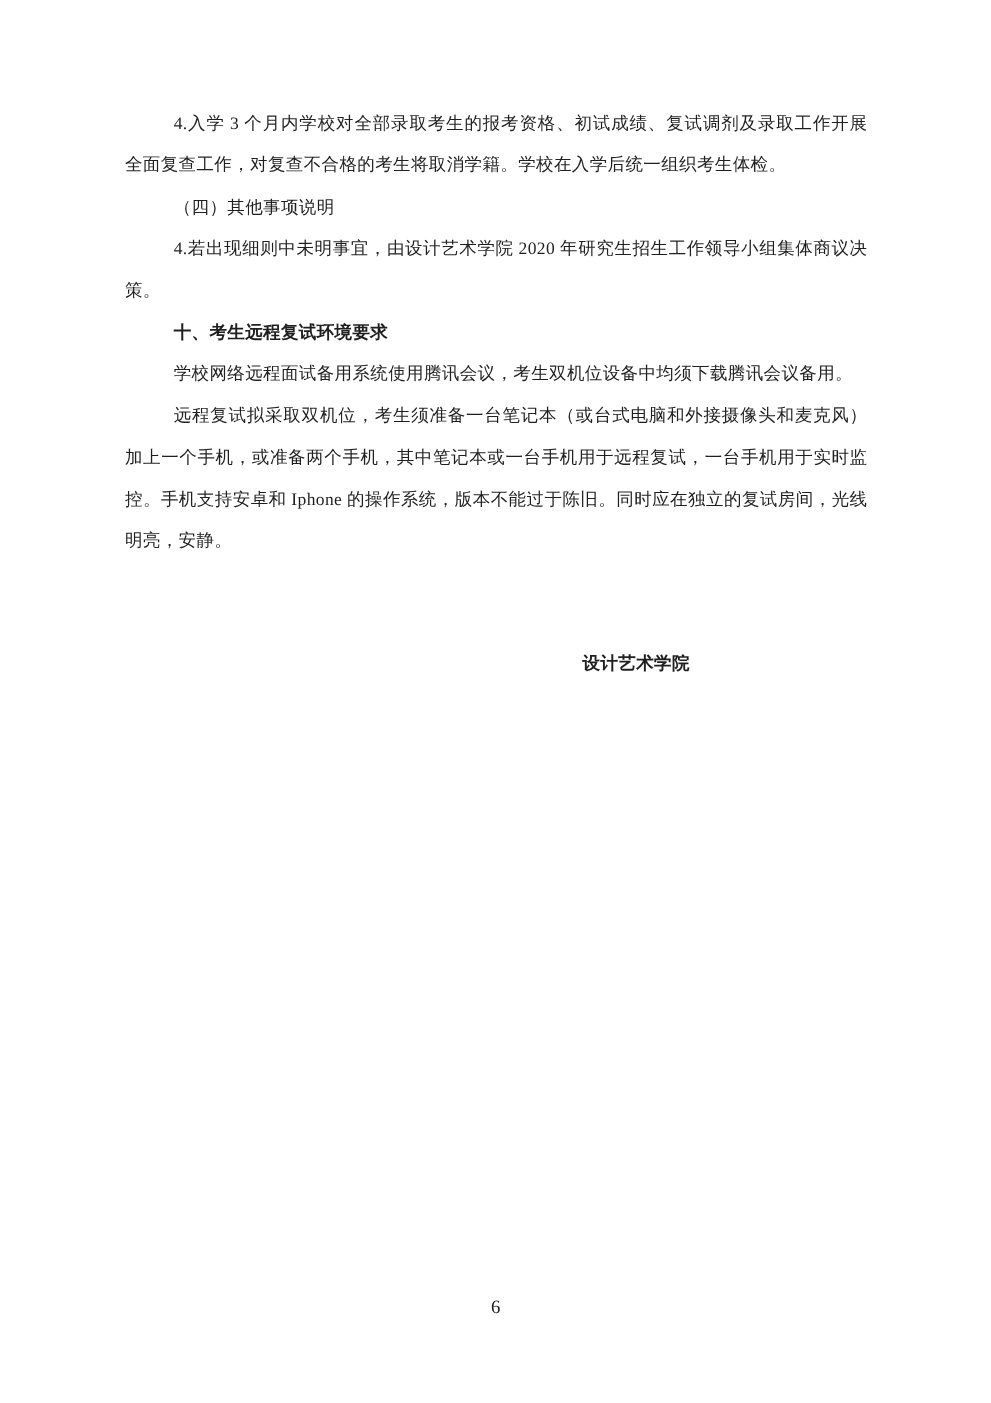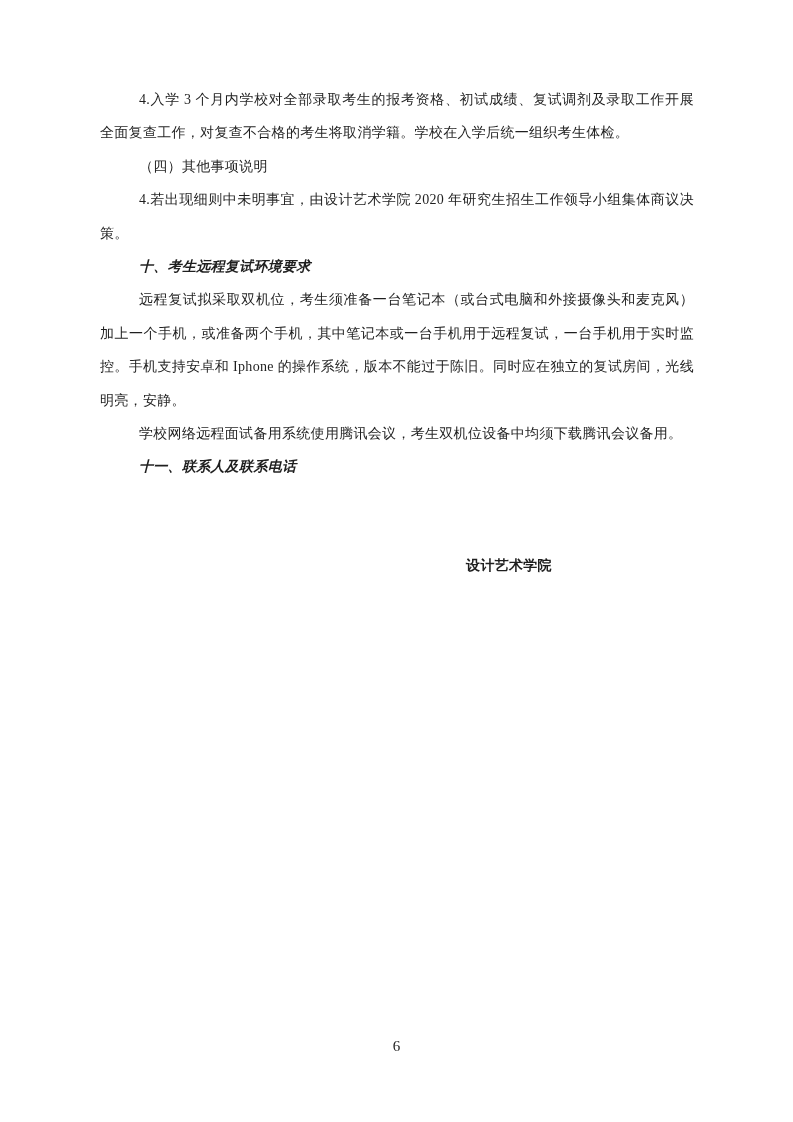--- a/index.html
+++ b/index.html
@@ -32,21 +32,20 @@
     text-align: justify;
     letter-spacing: 0.3px;
   }
   .content p {
     margin: 0;
     padding: 0;
     text-indent: 39px; 
   }
   .content p.heading {
     font-weight: bold;
-    font-style: italic;
   }
   .signature-block {
     margin-top: 65px;
     margin-left: 224px; 
     text-align: center;
     font-weight: bold;
   }
   .signature-block div {
     text-indent: 0;
   }
@@ -63,23 +62,22 @@
 </style>
 </head>
 <body>
 
 <div class="page">
   <div class="content">
     <p>4.入学 3 个月内学校对全部录取考生的报考资格、初试成绩、复试调剂及录取工作开展全面复查工作，对复查不合格的考生将取消学籍。学校在入学后统一组织考生体检。</p>
     <p>（四）其他事项说明</p>
     <p>4.若出现细则中未明事宜，由设计艺术学院 2020 年研究生招生工作领导小组集体商议决策。</p>
     <p class="heading">十、考生远程复试环境要求</p>
+    <p>学校网络远程面试备用系统使用腾讯会议，考生双机位设备中均须下载腾讯会议备用。</p>
     <p>远程复试拟采取双机位，考生须准备一台笔记本（或台式电脑和外接摄像头和麦克风）加上一个手机，或准备两个手机，其中笔记本或一台手机用于远程复试，一台手机用于实时监控。手机支持安卓和 Iphone 的操作系统，版本不能过于陈旧。同时应在独立的复试房间，光线明亮，安静。</p>
-    <p>学校网络远程面试备用系统使用腾讯会议，考生双机位设备中均须下载腾讯会议备用。</p>
-    <p class="heading">十一、联系人及联系电话</p>
 
     <div class="signature-block">
       <div>设计艺术学院</div>
     </div>
   </div>
 
   <div class="page-number">6</div>
 </div>
 
 </body></html>

